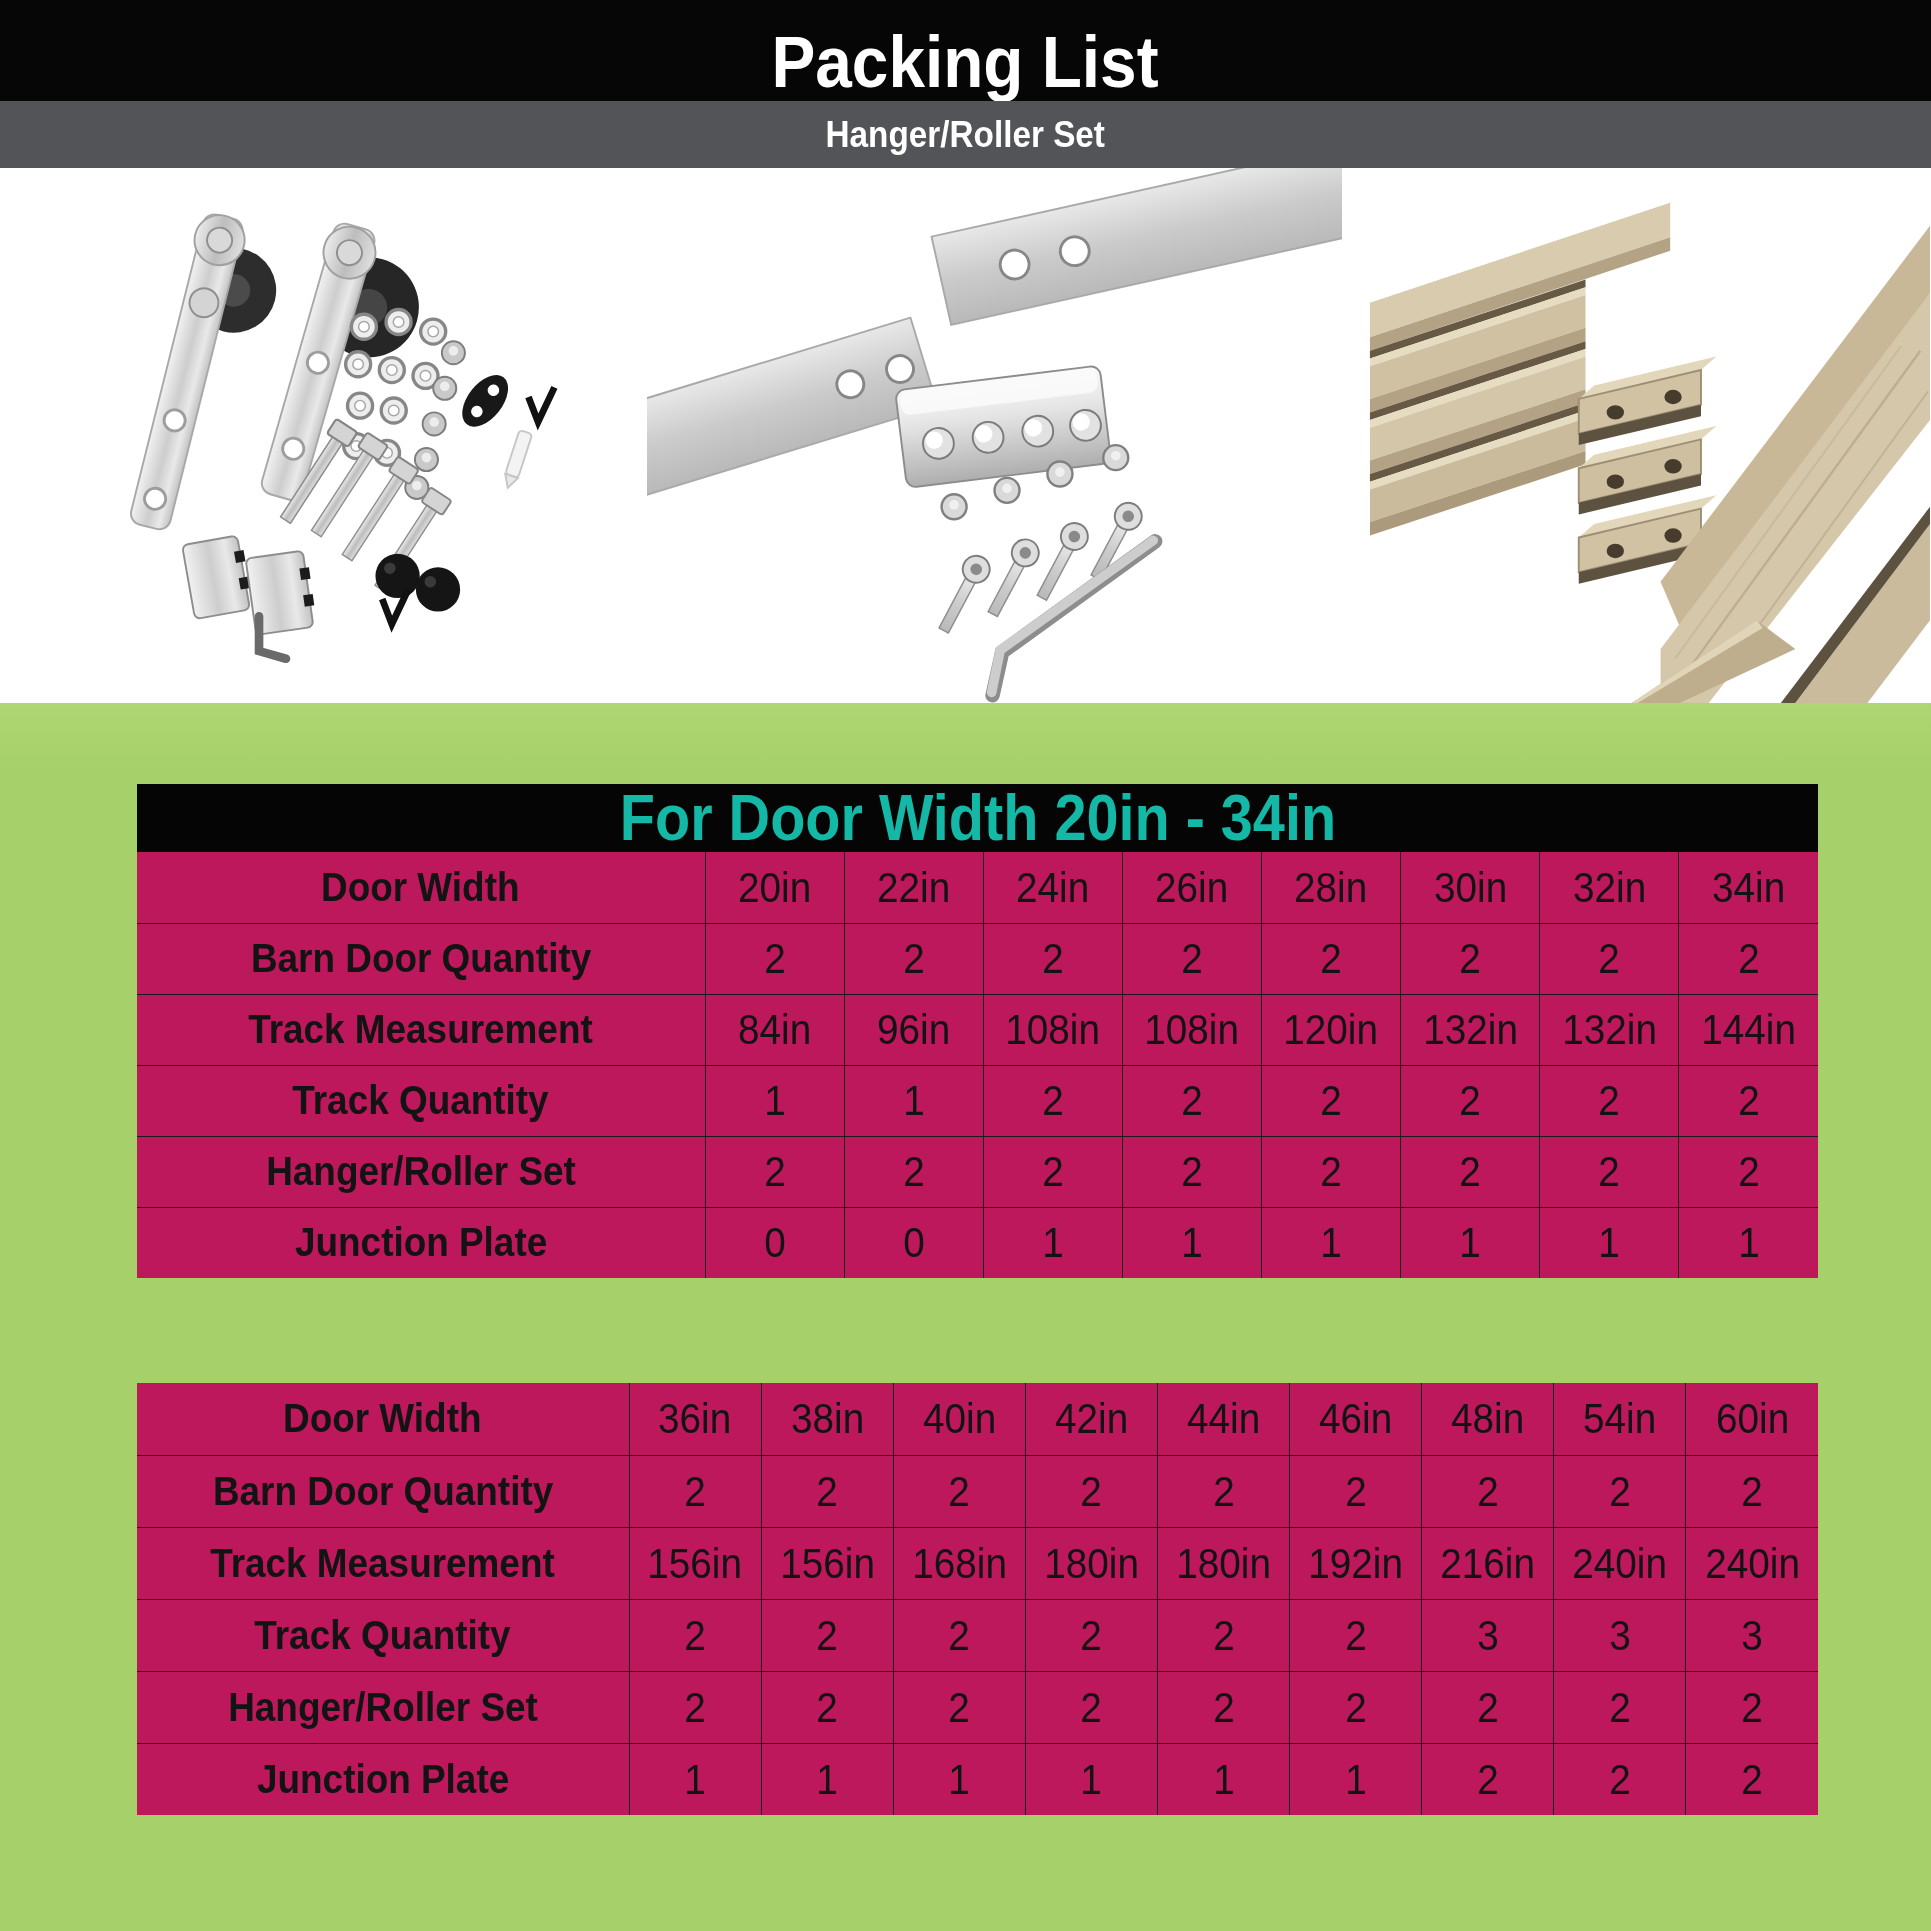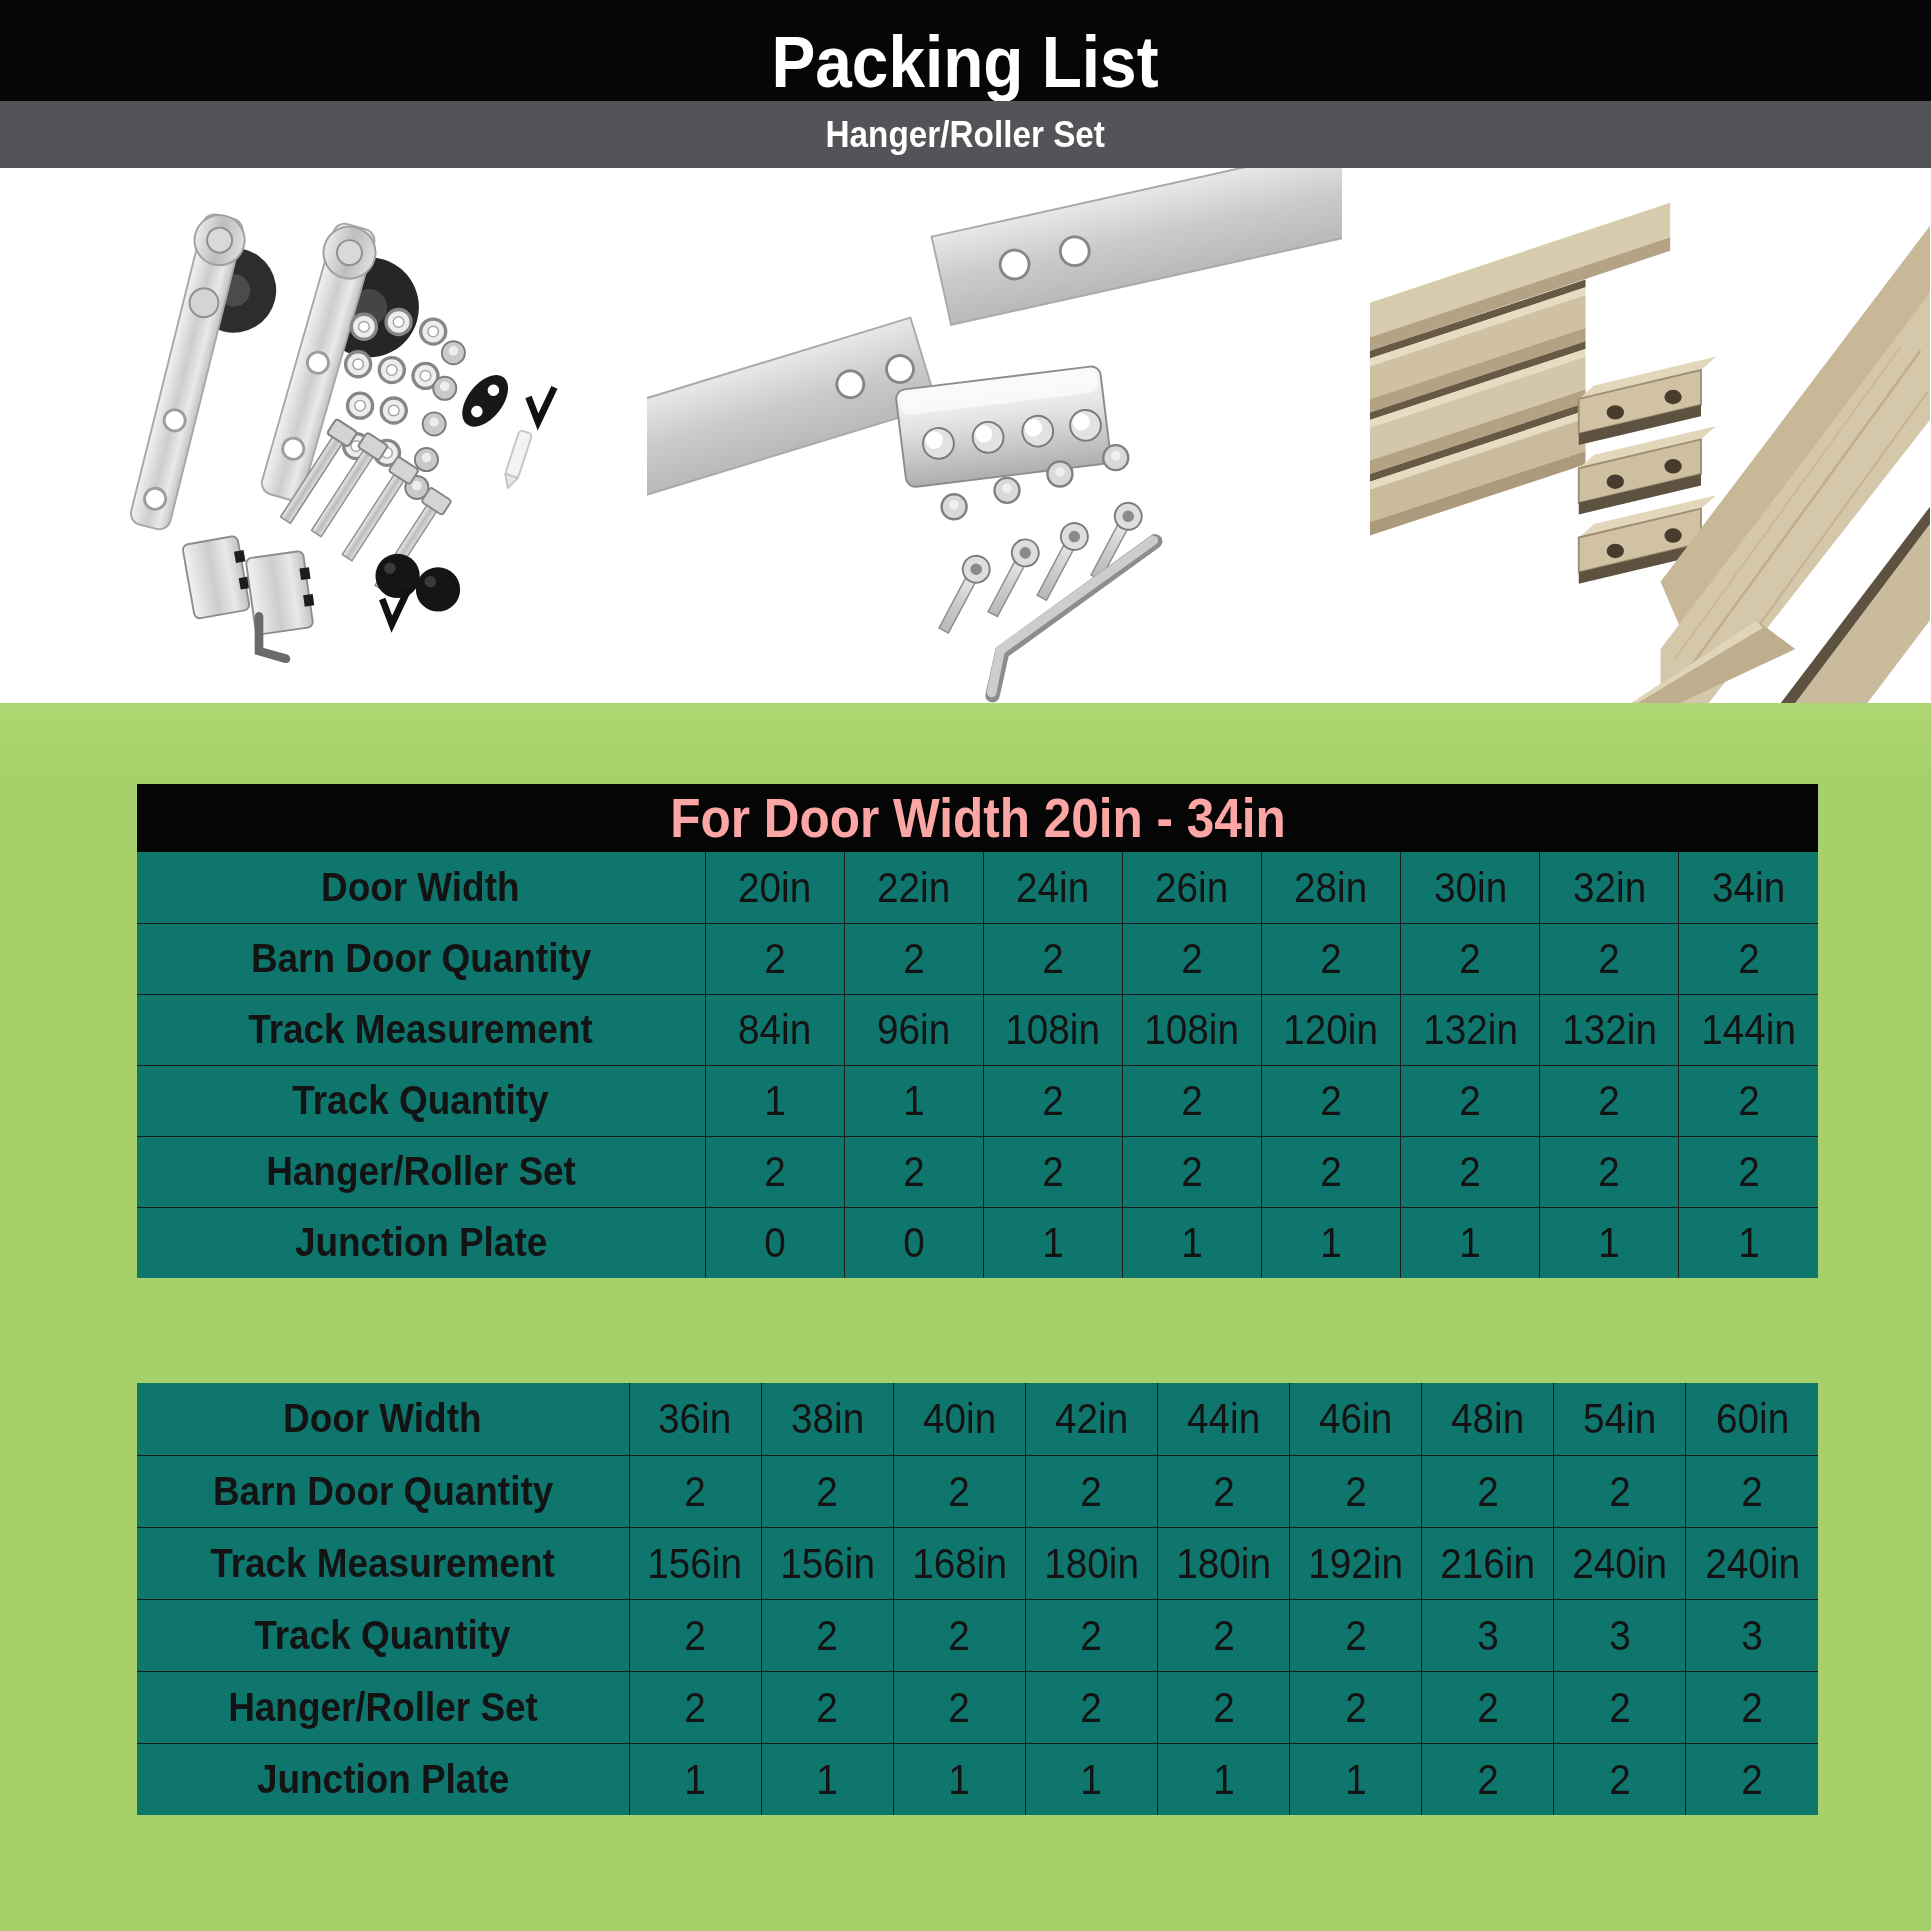--- a/index.html
+++ b/index.html
@@ -19,23 +19,23 @@
   .photo { height:535px; position:relative; }
   .photo svg { display:block; width:100%; height:100%; }
   #photo1 { width:647px; } #photo2 { width:695px; } #photo3 { width:589px; }
 
   .green { position:absolute; left:0; top:703px; width:1931px; height:1228px;
            background:linear-gradient(180deg,#aed672 0px,#a6d069 72px,#a6d069 100%); }
 
   .tablewrap { position:absolute; left:137px; width:1681px; }
   #table1 { top:784px; } #table2 { top:1383px; }
   .tbanner { height:68px; background:#050505; display:flex; align-items:center; justify-content:center;
-             color:#fca5a5; font-size:55px; font-weight:700; }
+             color:#14b8a6; font-size:64px; font-weight:700; }
   #table2 .tbanner { height:69px; }
-  table { width:100%; border-collapse:collapse; table-layout:fixed; background:#0f766e; }
+  table { width:100%; border-collapse:collapse; table-layout:fixed; background:#be185d; }
   td,th { text-align:center; vertical-align:middle; font-size:43px; font-weight:400; color:#131313; padding:0; }
   th.lbl { font-size:41px; font-weight:700; }
   #table1 tr { height:71px; } #table2 tr { height:72px; }
   #table1 th.lbl { width:568px; } #table2 th.lbl { width:492px; }
   tr + tr td, tr + tr th { border-top:1.9px solid #1b1b1b; }
   td { border-left:1.9px solid #1b1b1b; }
   th.lbl { border-left:none; }
 </style>
 </head>
 <body>

